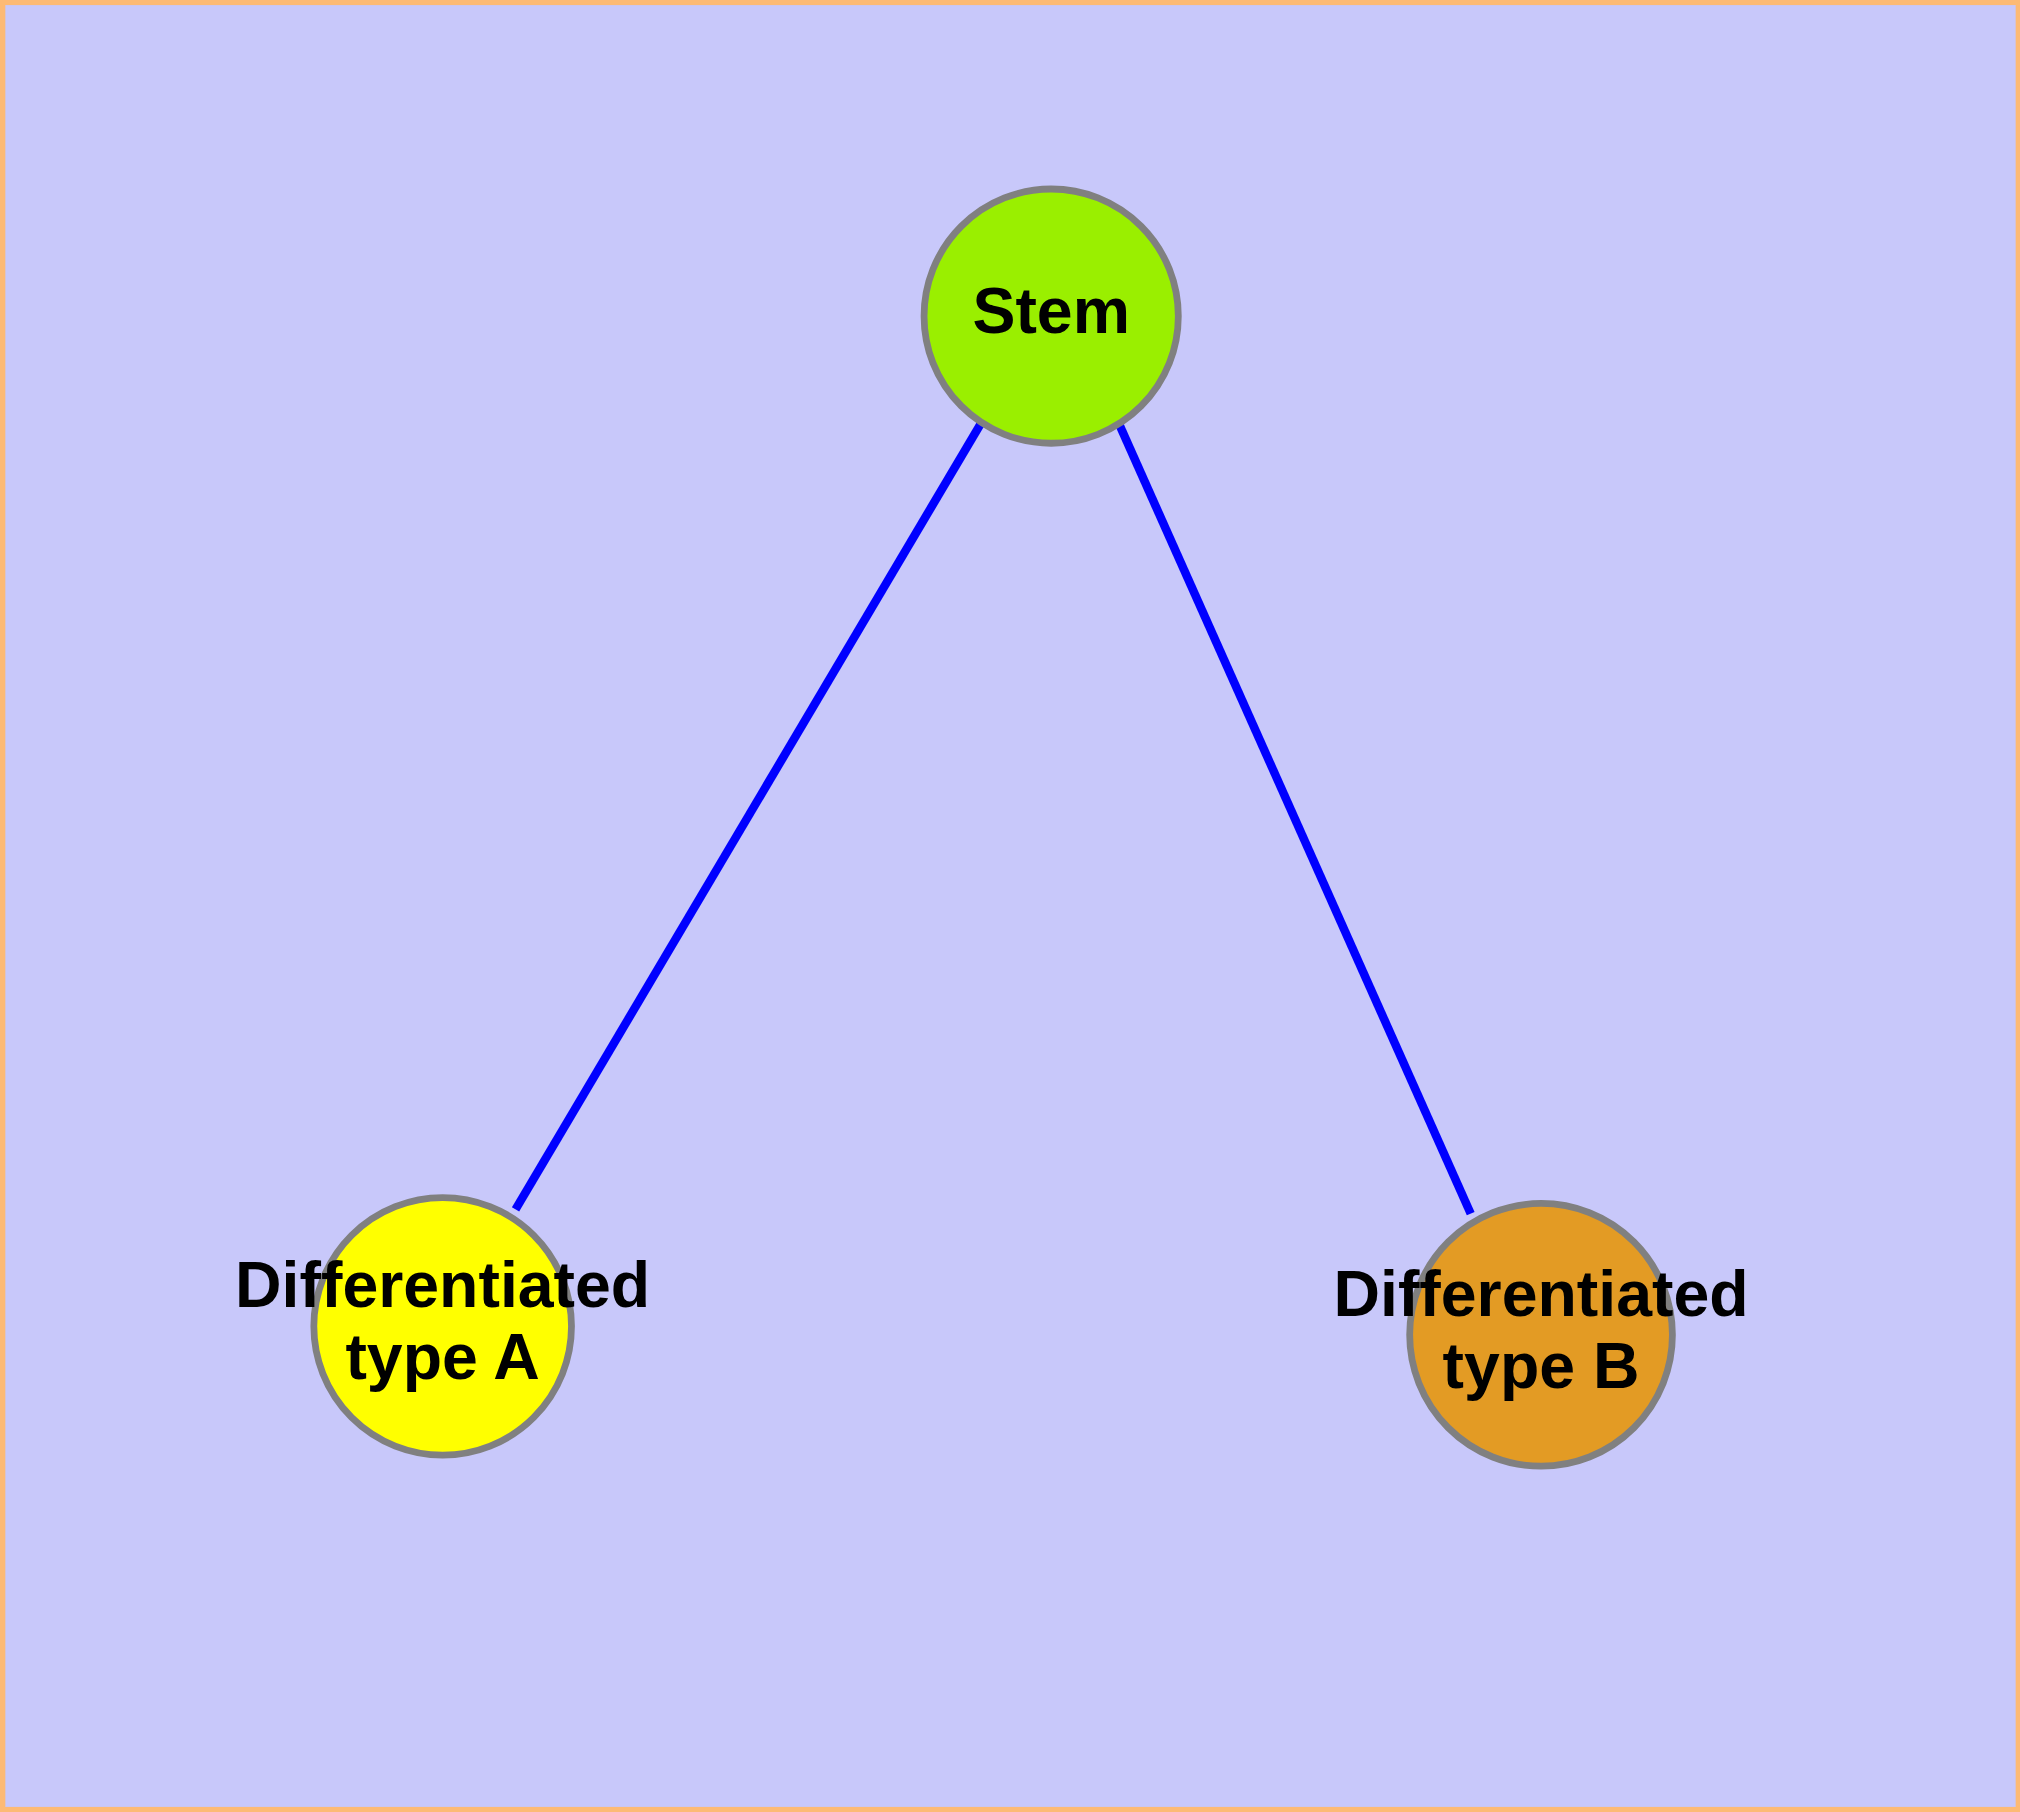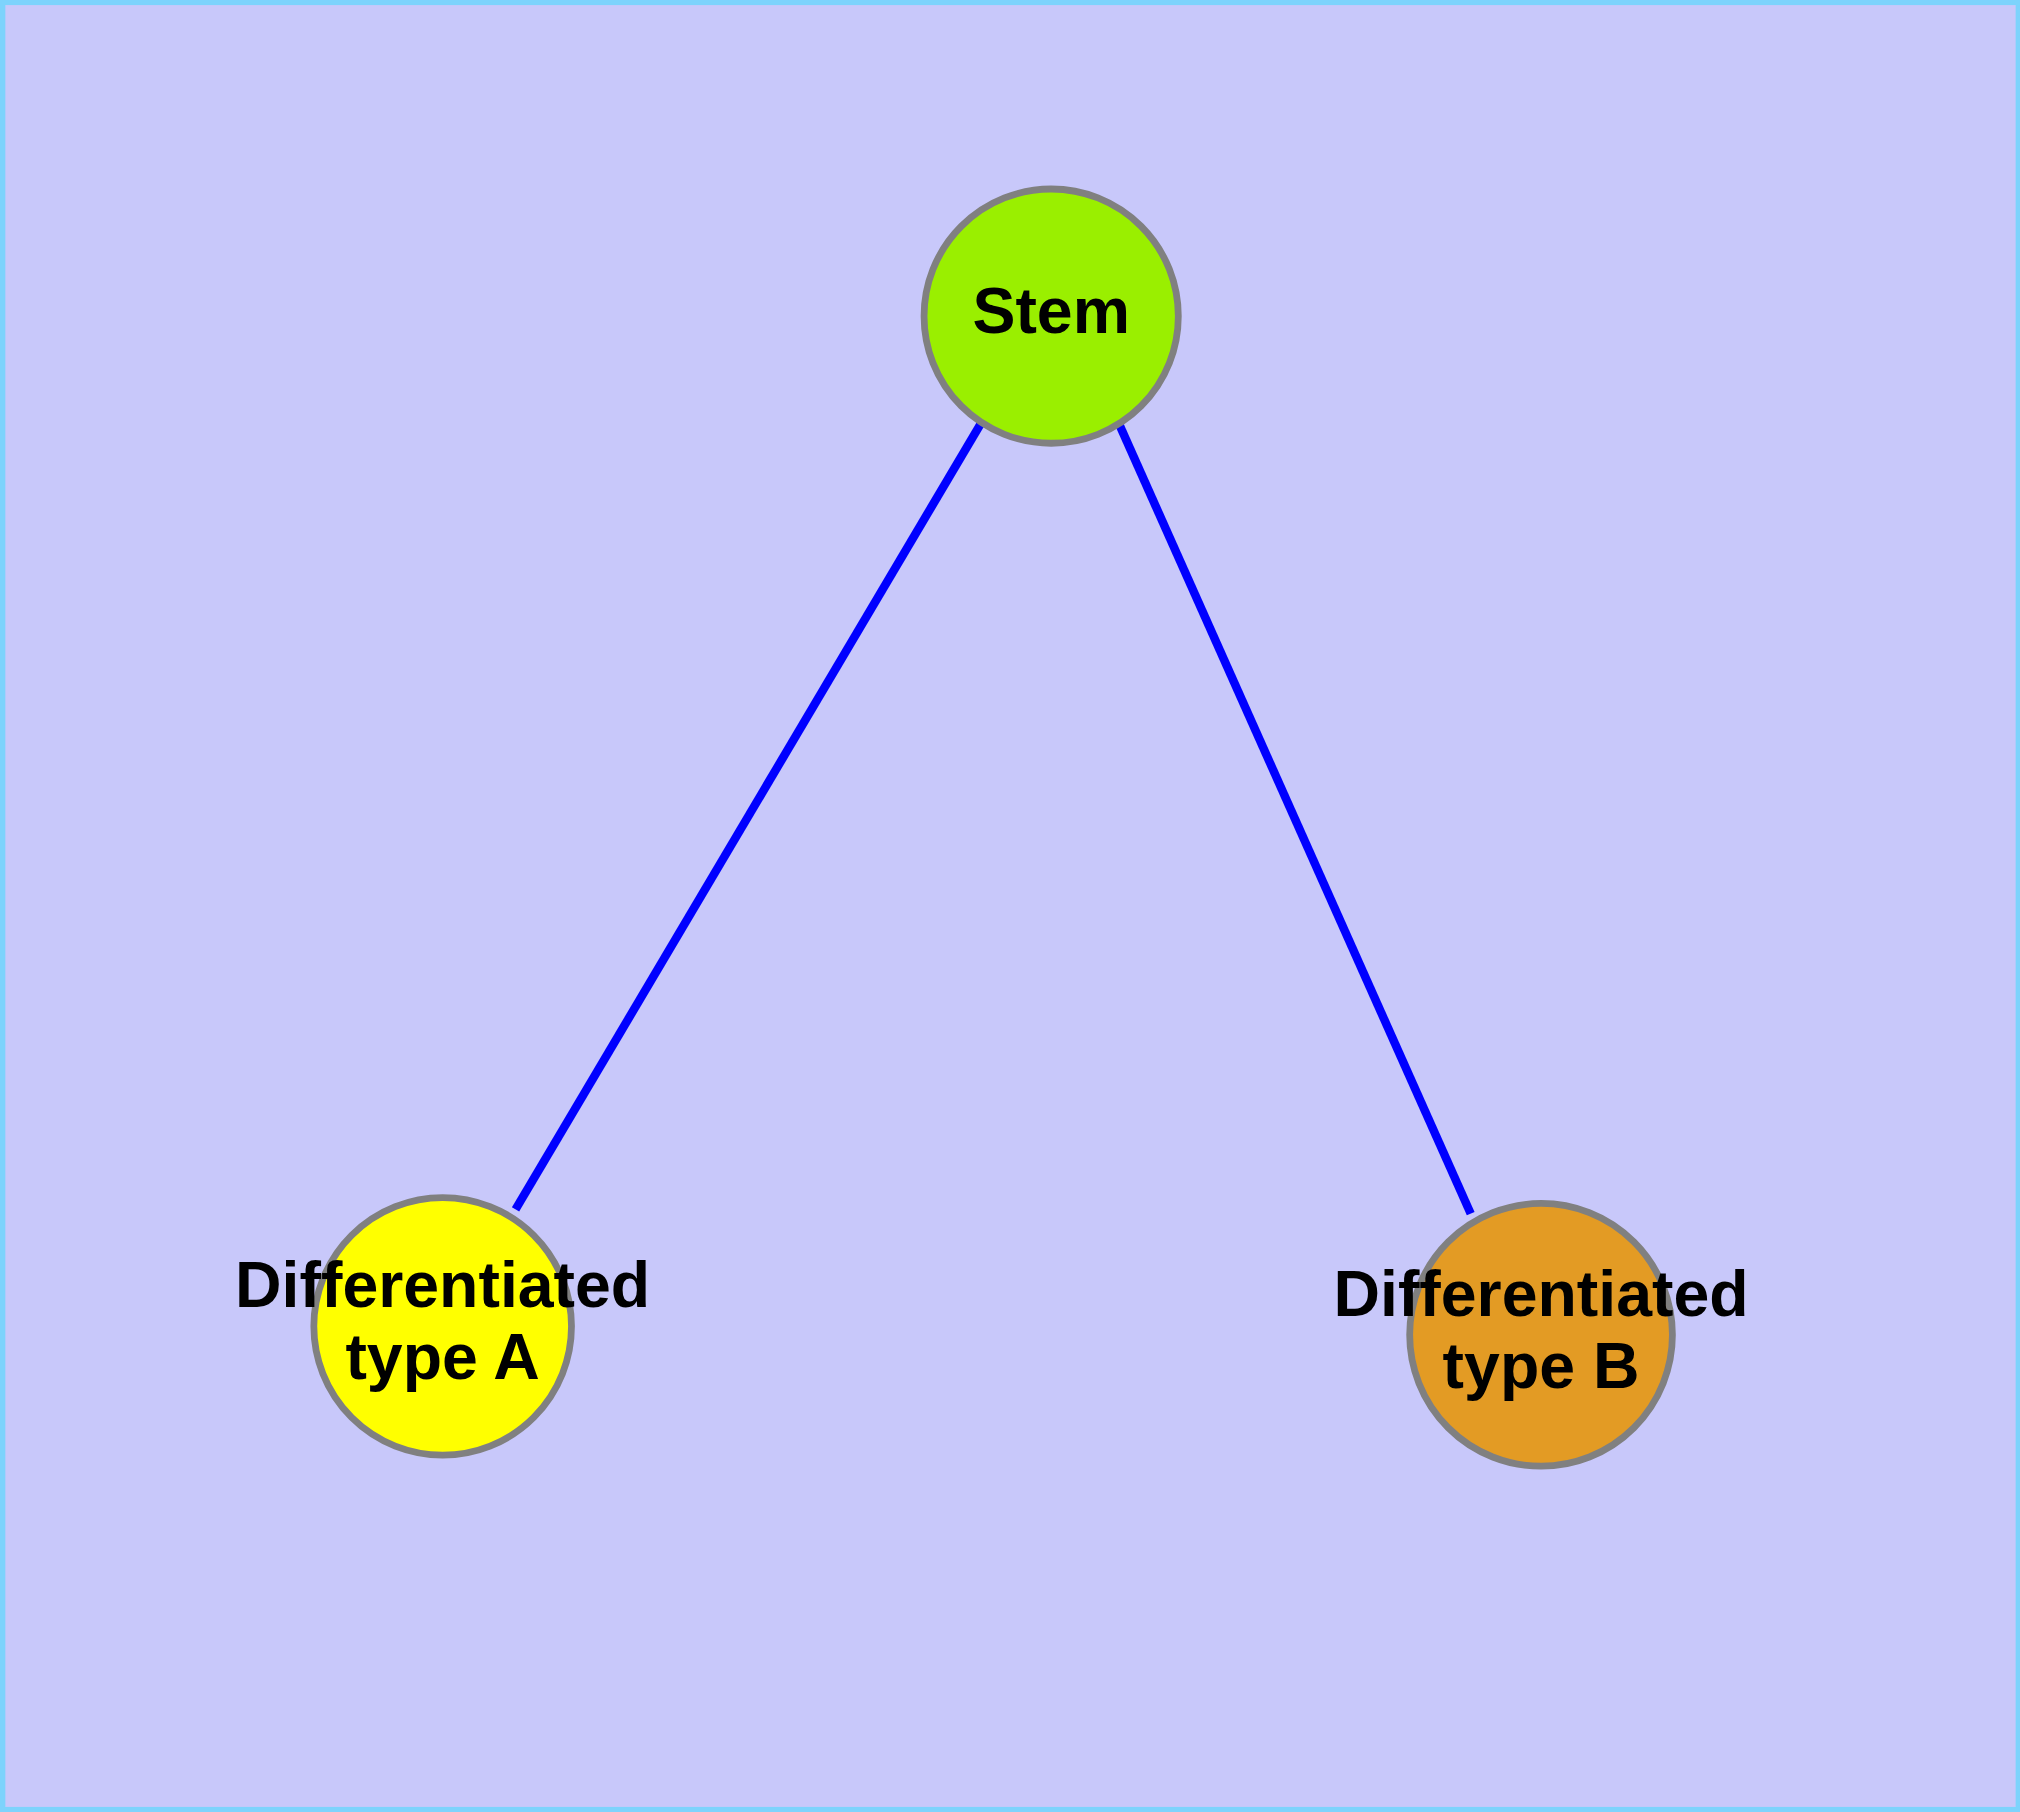--- a/index.html
+++ b/index.html
@@ -12,21 +12,21 @@
     width: 2021px;
     height: 1812px;
     overflow: hidden;
     font-family: "Liberation Sans", sans-serif;
   }
   #graph-canvas {
     position: relative;
     width: 2021px;
     height: 1812px;
     box-sizing: border-box;
-    background: #7dd3fc;
+    background: #fdba74;
   }
   #graph-svg {
     position: absolute;
     top: 0;
     left: 0;
     width: 2021px;
     height: 1812px;
     display: block;
   }
   .node-label {

